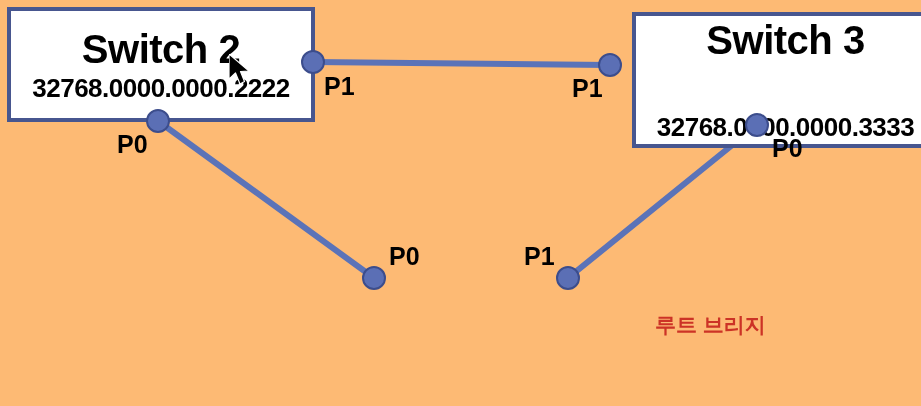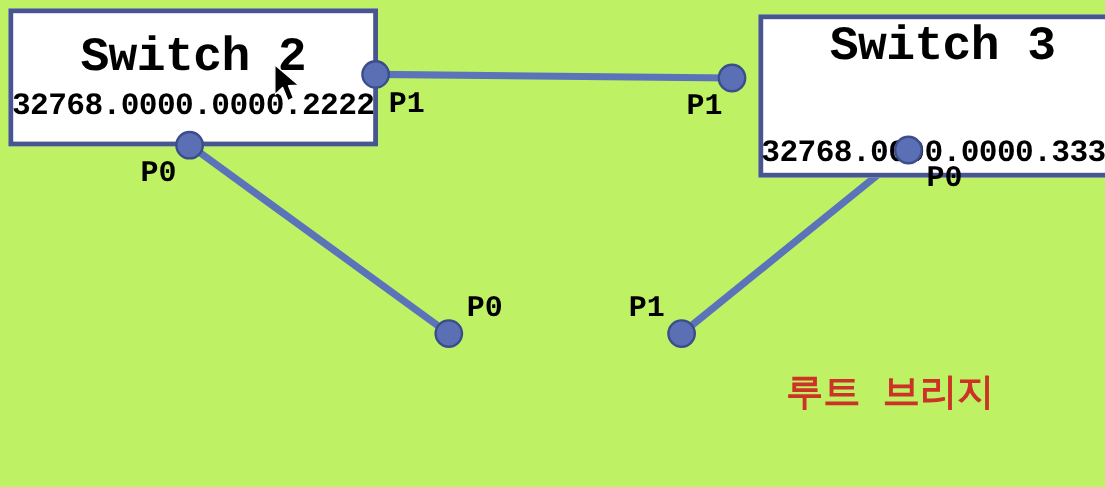--- a/index.html
+++ b/index.html
@@ -4,23 +4,23 @@
 <style>
   html, body {
     margin: 0;
     padding: 0;
     background: #ffffff;
   }
   #canvas {
     position: relative;
     width: 921px;
     height: 406px;
-    background: #bef264;
+    background: #fdba74;
     overflow: hidden;
-    font-family: Liberation Mono, monospace;
+    font-family: Liberation Sans, sans-serif;
   }
   #links-layer {
     position: absolute;
     left: 0;
     top: 0;
     width: 921px;
     height: 406px;
     pointer-events: none;
   }
   .switch-box {
@@ -64,21 +64,21 @@
   .port-label {
     position: absolute;
     font-size: 25px;
     font-weight: 700;
     color: #000000;
     line-height: 1.0;
     white-space: nowrap;
   }
   .annotation-red {
     position: absolute;
-    font-size: 31px;
+    font-size: 21px;
     font-weight: 700;
     color: #CC3326;
     line-height: 1.0;
     white-space: nowrap;
   }
   #cursor {
     position: absolute;
     pointer-events: none;
   }
 </style>

